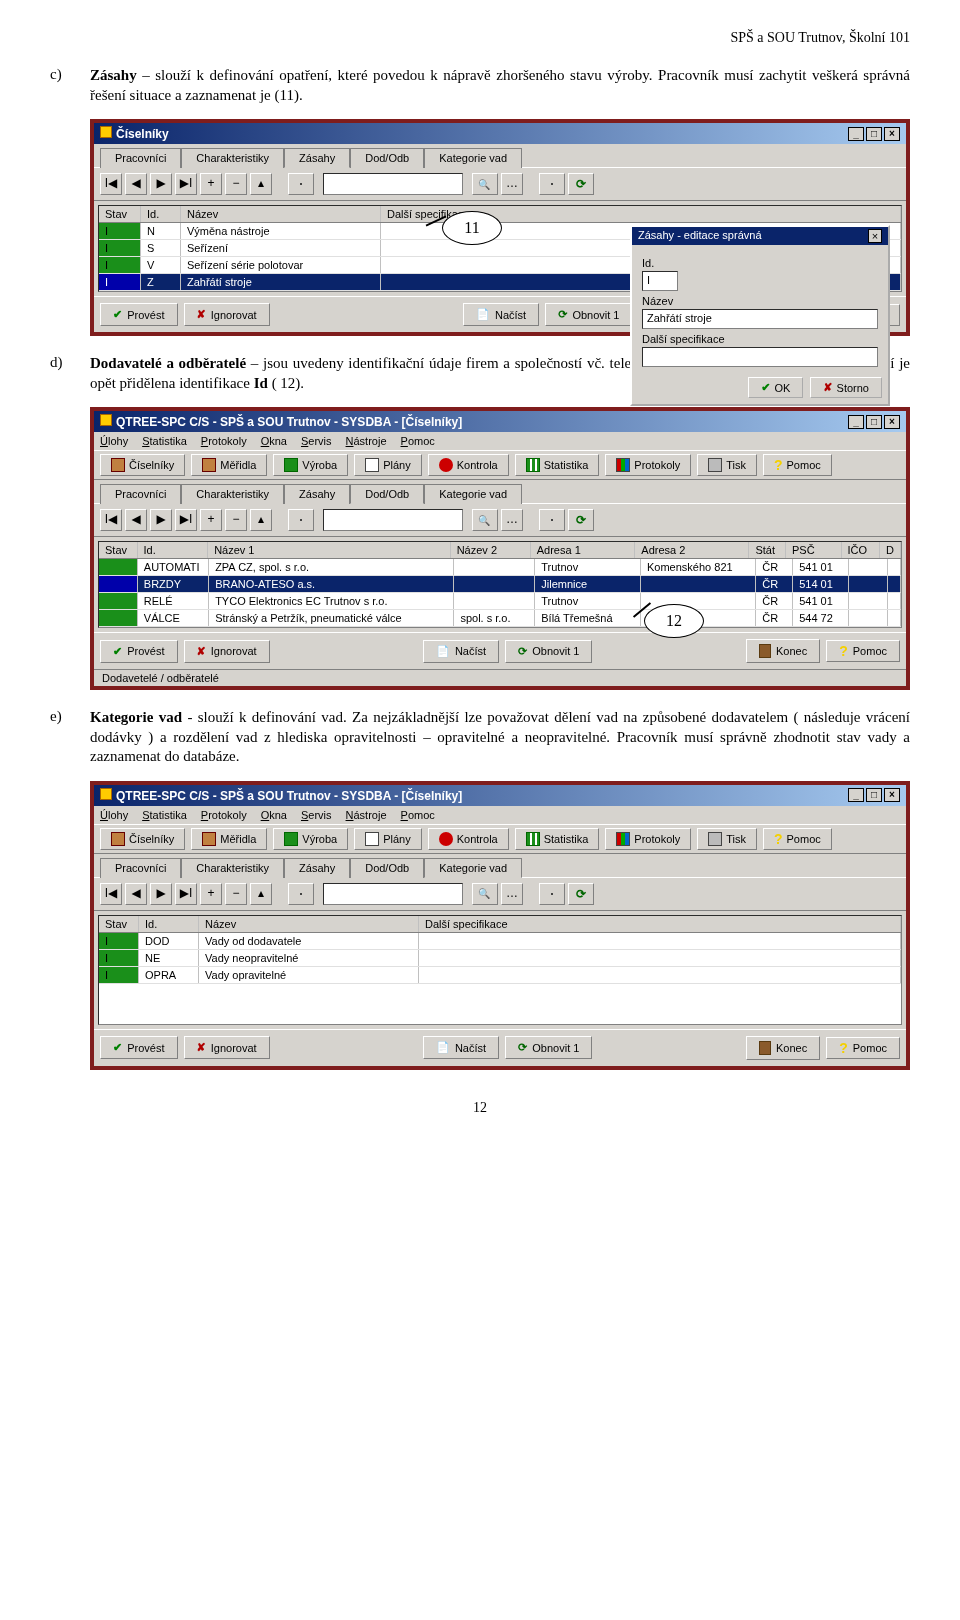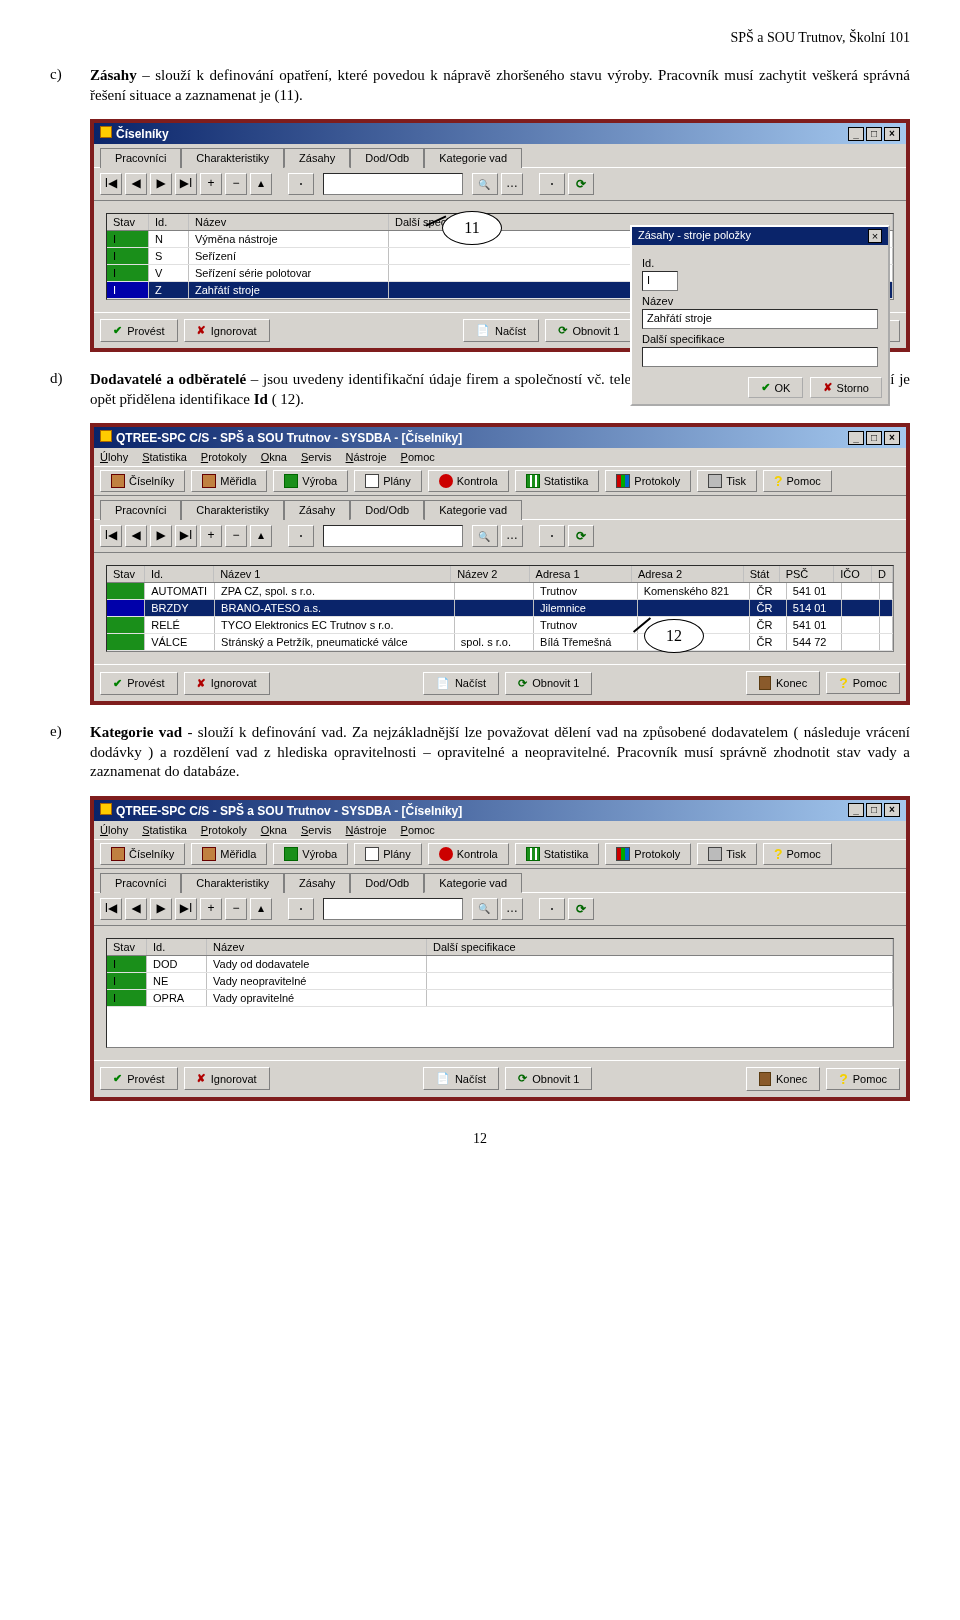--- a/index.html
+++ b/index.html
@@ -30,21 +30,21 @@
   .ic-chart { background: linear-gradient(to right, #c00 33%, #0a0 33% 66%, #06c 66%); border: 1px solid #444; }
   .ic-print { background: #bbb; border: 1px solid #444; }
   .ic-q { background: none; color: #f4d000; font-weight: bold; font-size: 14px; line-height: 12px; width: auto; }
   .tabs { padding: 3px 6px 0 6px; display: flex; gap: 0; font-size: 11px; }
   .tab { background: #d6d3ce; border: 1px solid #808080; border-bottom: none; padding: 3px 14px; position: relative; top: 1px; }
   .tab.active { background: #d6d3ce; border-bottom: 1px solid #d6d3ce; }
   .navbar { padding: 5px 6px; display: flex; align-items: center; gap: 3px; border-top: 1px solid #fff; border-bottom: 1px solid #808080; }
   .navbtn { width: 22px; height: 22px; background: #d6d3ce; border: 1px solid #808080; border-top-color: #fff; border-left-color: #fff; text-align: center; line-height: 18px; font-size: 12px; }
   .navinput { height: 22px; width: 140px; background: #fff; border: 1px inset #808080; margin: 0 6px; }
   .icbtn { width: 26px; height: 22px; background: #d6d3ce; border: 1px solid #808080; border-top-color: #fff; border-left-color: #fff; display: flex; align-items: center; justify-content: center; }
-  .grid { margin: 12px; background: #fff; border: 1px inset #808080; }
+  .grid { margin: 4px; background: #fff; border: 1px inset #808080; }
   .grid-head { display: flex; background: #d6d3ce; border-bottom: 1px solid #808080; }
   .grid-head div, .grid-row div { padding: 2px 6px; border-right: 1px solid #c0c0c0; font-size: 11px; }
   .grid-rows { }
   .grid-row { display: flex; border-bottom: 1px solid #e0e0e0; background: #fff; }
   .grid-row.sel { background: #0a246a; color: #fff; }
   .statusbar-area { padding: 6px; display: flex; gap: 6px; align-items: center; border-top: 1px solid #fff; }
   .stat-btn { background: #d6d3ce; border: 1px solid #808080; border-top-color: #fff; border-left-color: #fff; padding: 4px 12px; font-size: 11px; display: flex; align-items: center; gap: 5px; }
   .stat-spacer { flex: 1; }
   .status-text { padding: 2px 8px; font-size: 11px; border-top: 1px solid #808080; }
 
@@ -206,21 +206,21 @@
       </div>
     <div class="stat-spacer"></div>
     <div class="stat-btn">
         <span class="ic-q">?</span>
         <span>Pomoc</span>
       </div>
   </div>
 
   <div class="dialog">
     <div class="dlg-title">
-      <span>Zásahy - stroje položky</span>
+      <span>Zásahy - editace správná</span>
       <span class="ctrl" style="background:#d6d3ce;color:#000;border:1px solid #000;width:14px;text-align:center;">×</span>
     </div>
     <div class="dlg-body">
       <label>Id.</label>
       <div class="fld short">I</div>
       <label>Název</label>
       <div class="fld">Zahřátí stroje</div>
       <label>Další specifikace</label>
       <div class="fld"></div>
     </div>
@@ -422,20 +422,21 @@
     <div class="stat-spacer"></div>
     <div class="stat-btn">
         <span class="door"></span>
         <span>Konec</span>
       </div>
     <div class="stat-btn">
         <span class="ic-q">?</span>
         <span>Pomoc</span>
       </div>
   </div>
+  <div class="status-text">Dodavetelé / odběratelé</div>
 
   <div class="callout" style="bottom:48px; right:202px;">
     <span class="tail" style="left:-14px;top:4px;transform:rotate(-40deg);"></span>
     <span>12</span>
   </div>
 </div>
 
 <div class="para-block">
   <div class="para-letter">e)</div>
   <div class="para-body">

